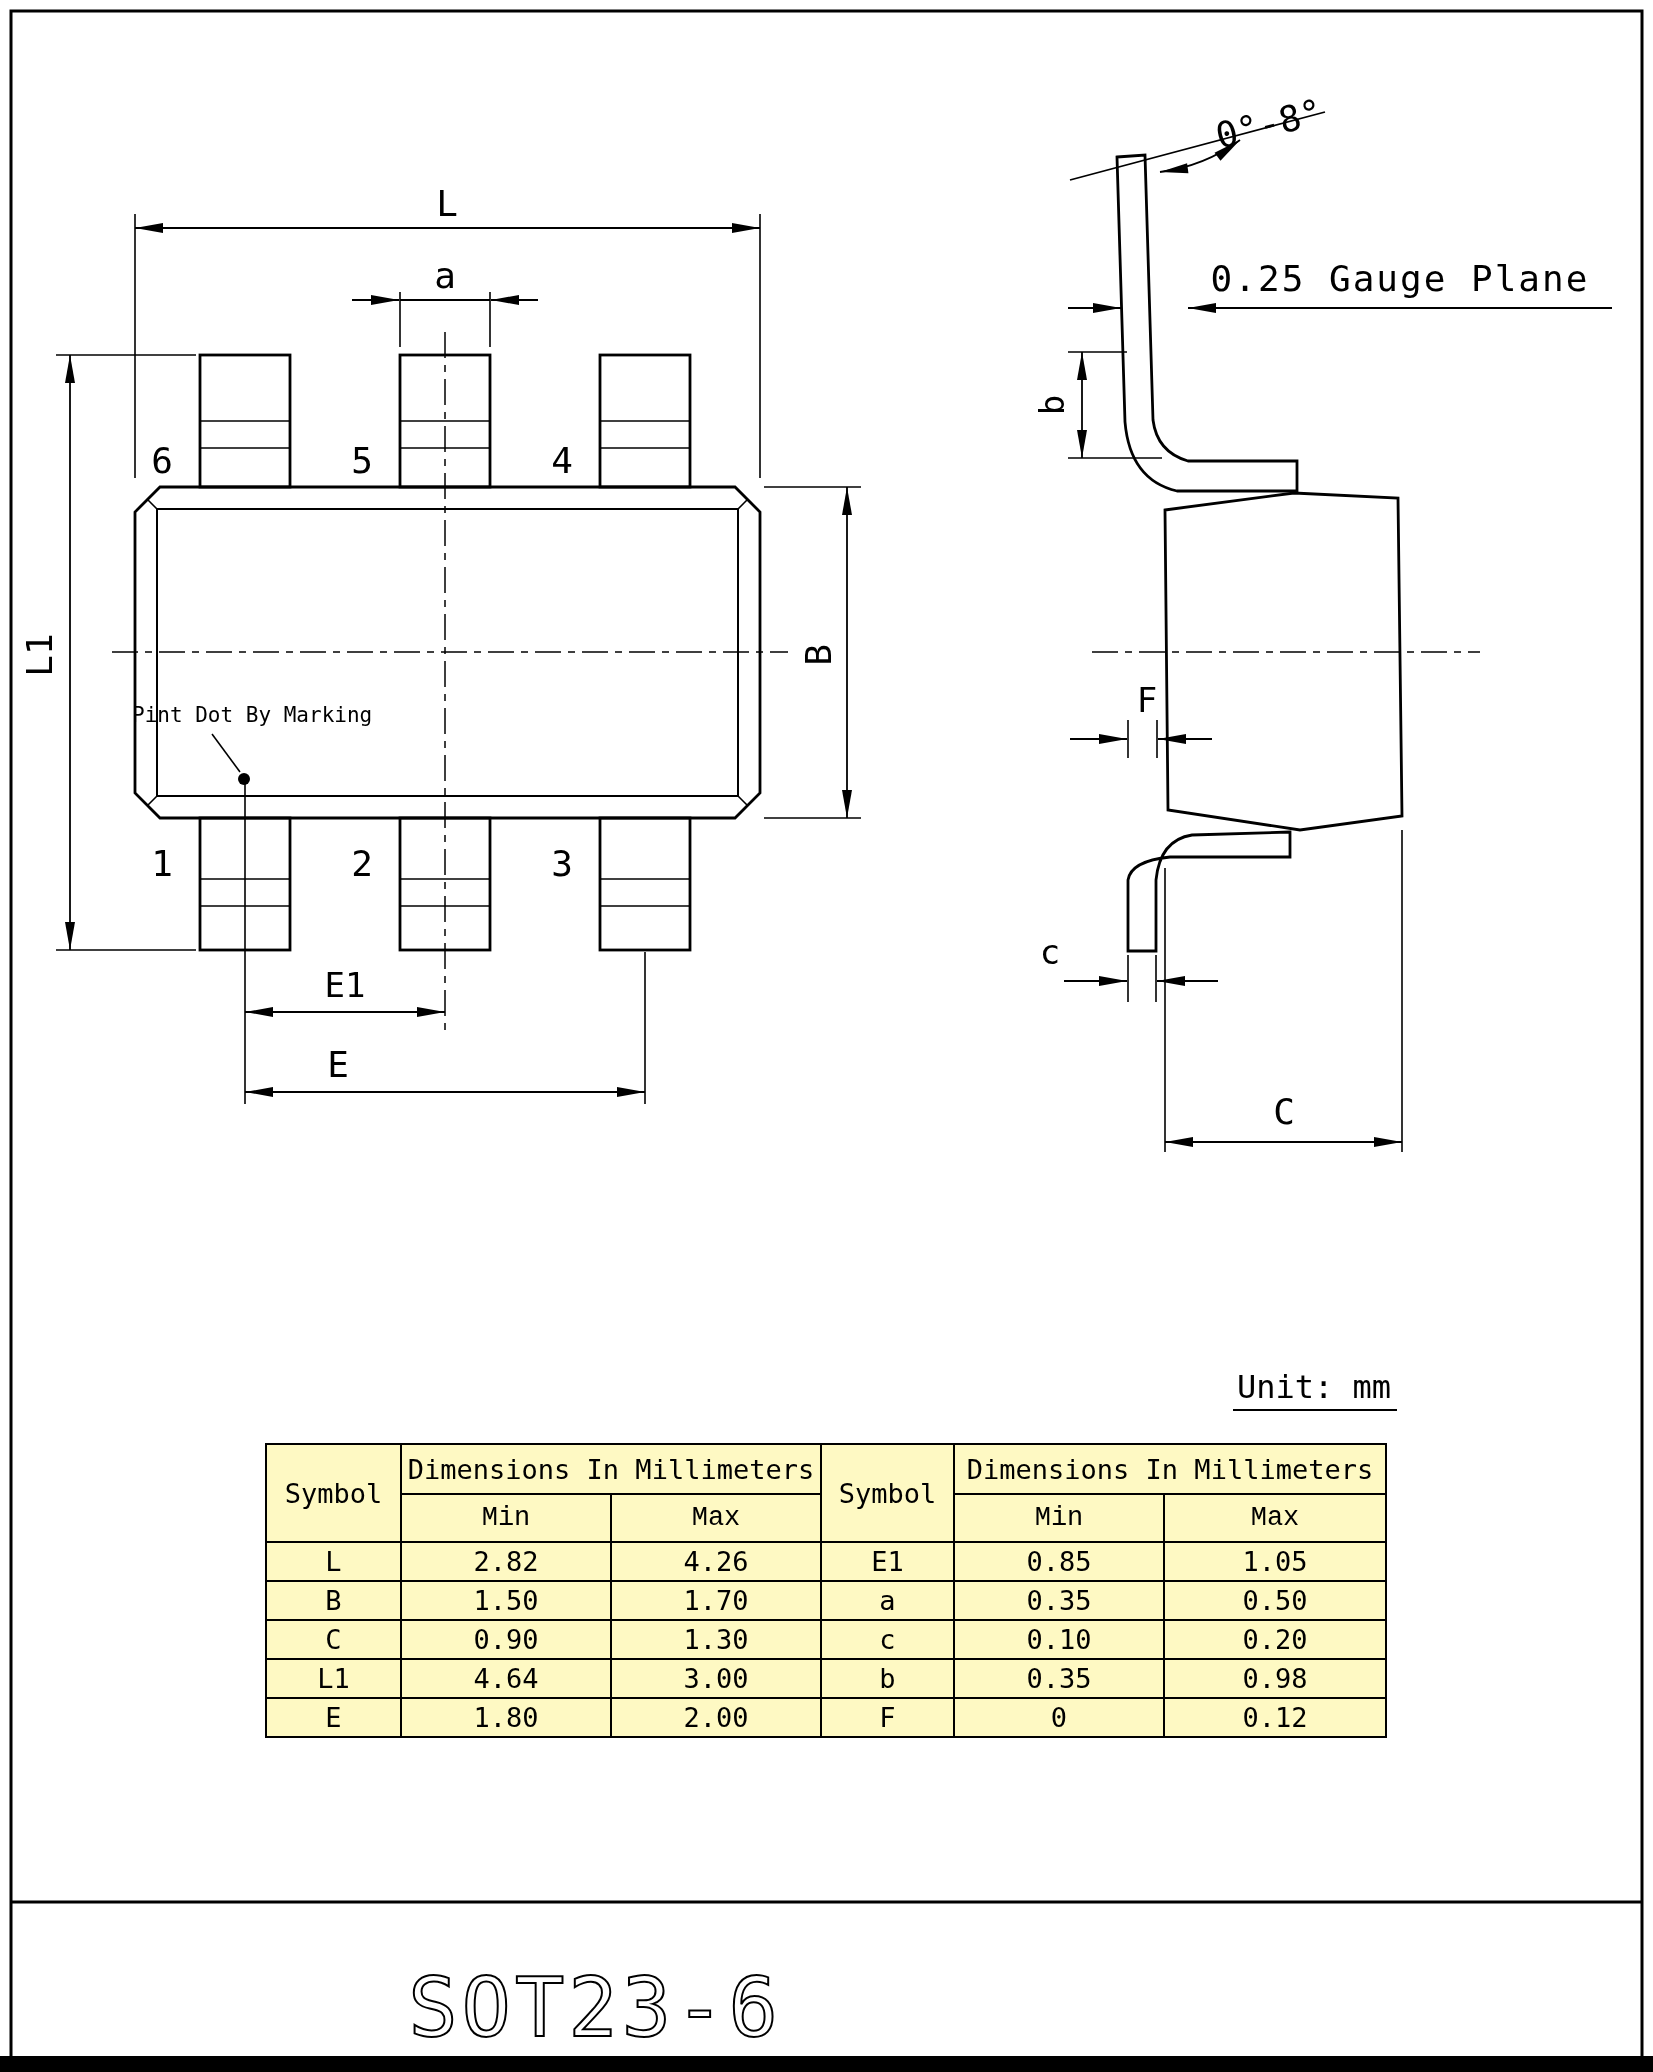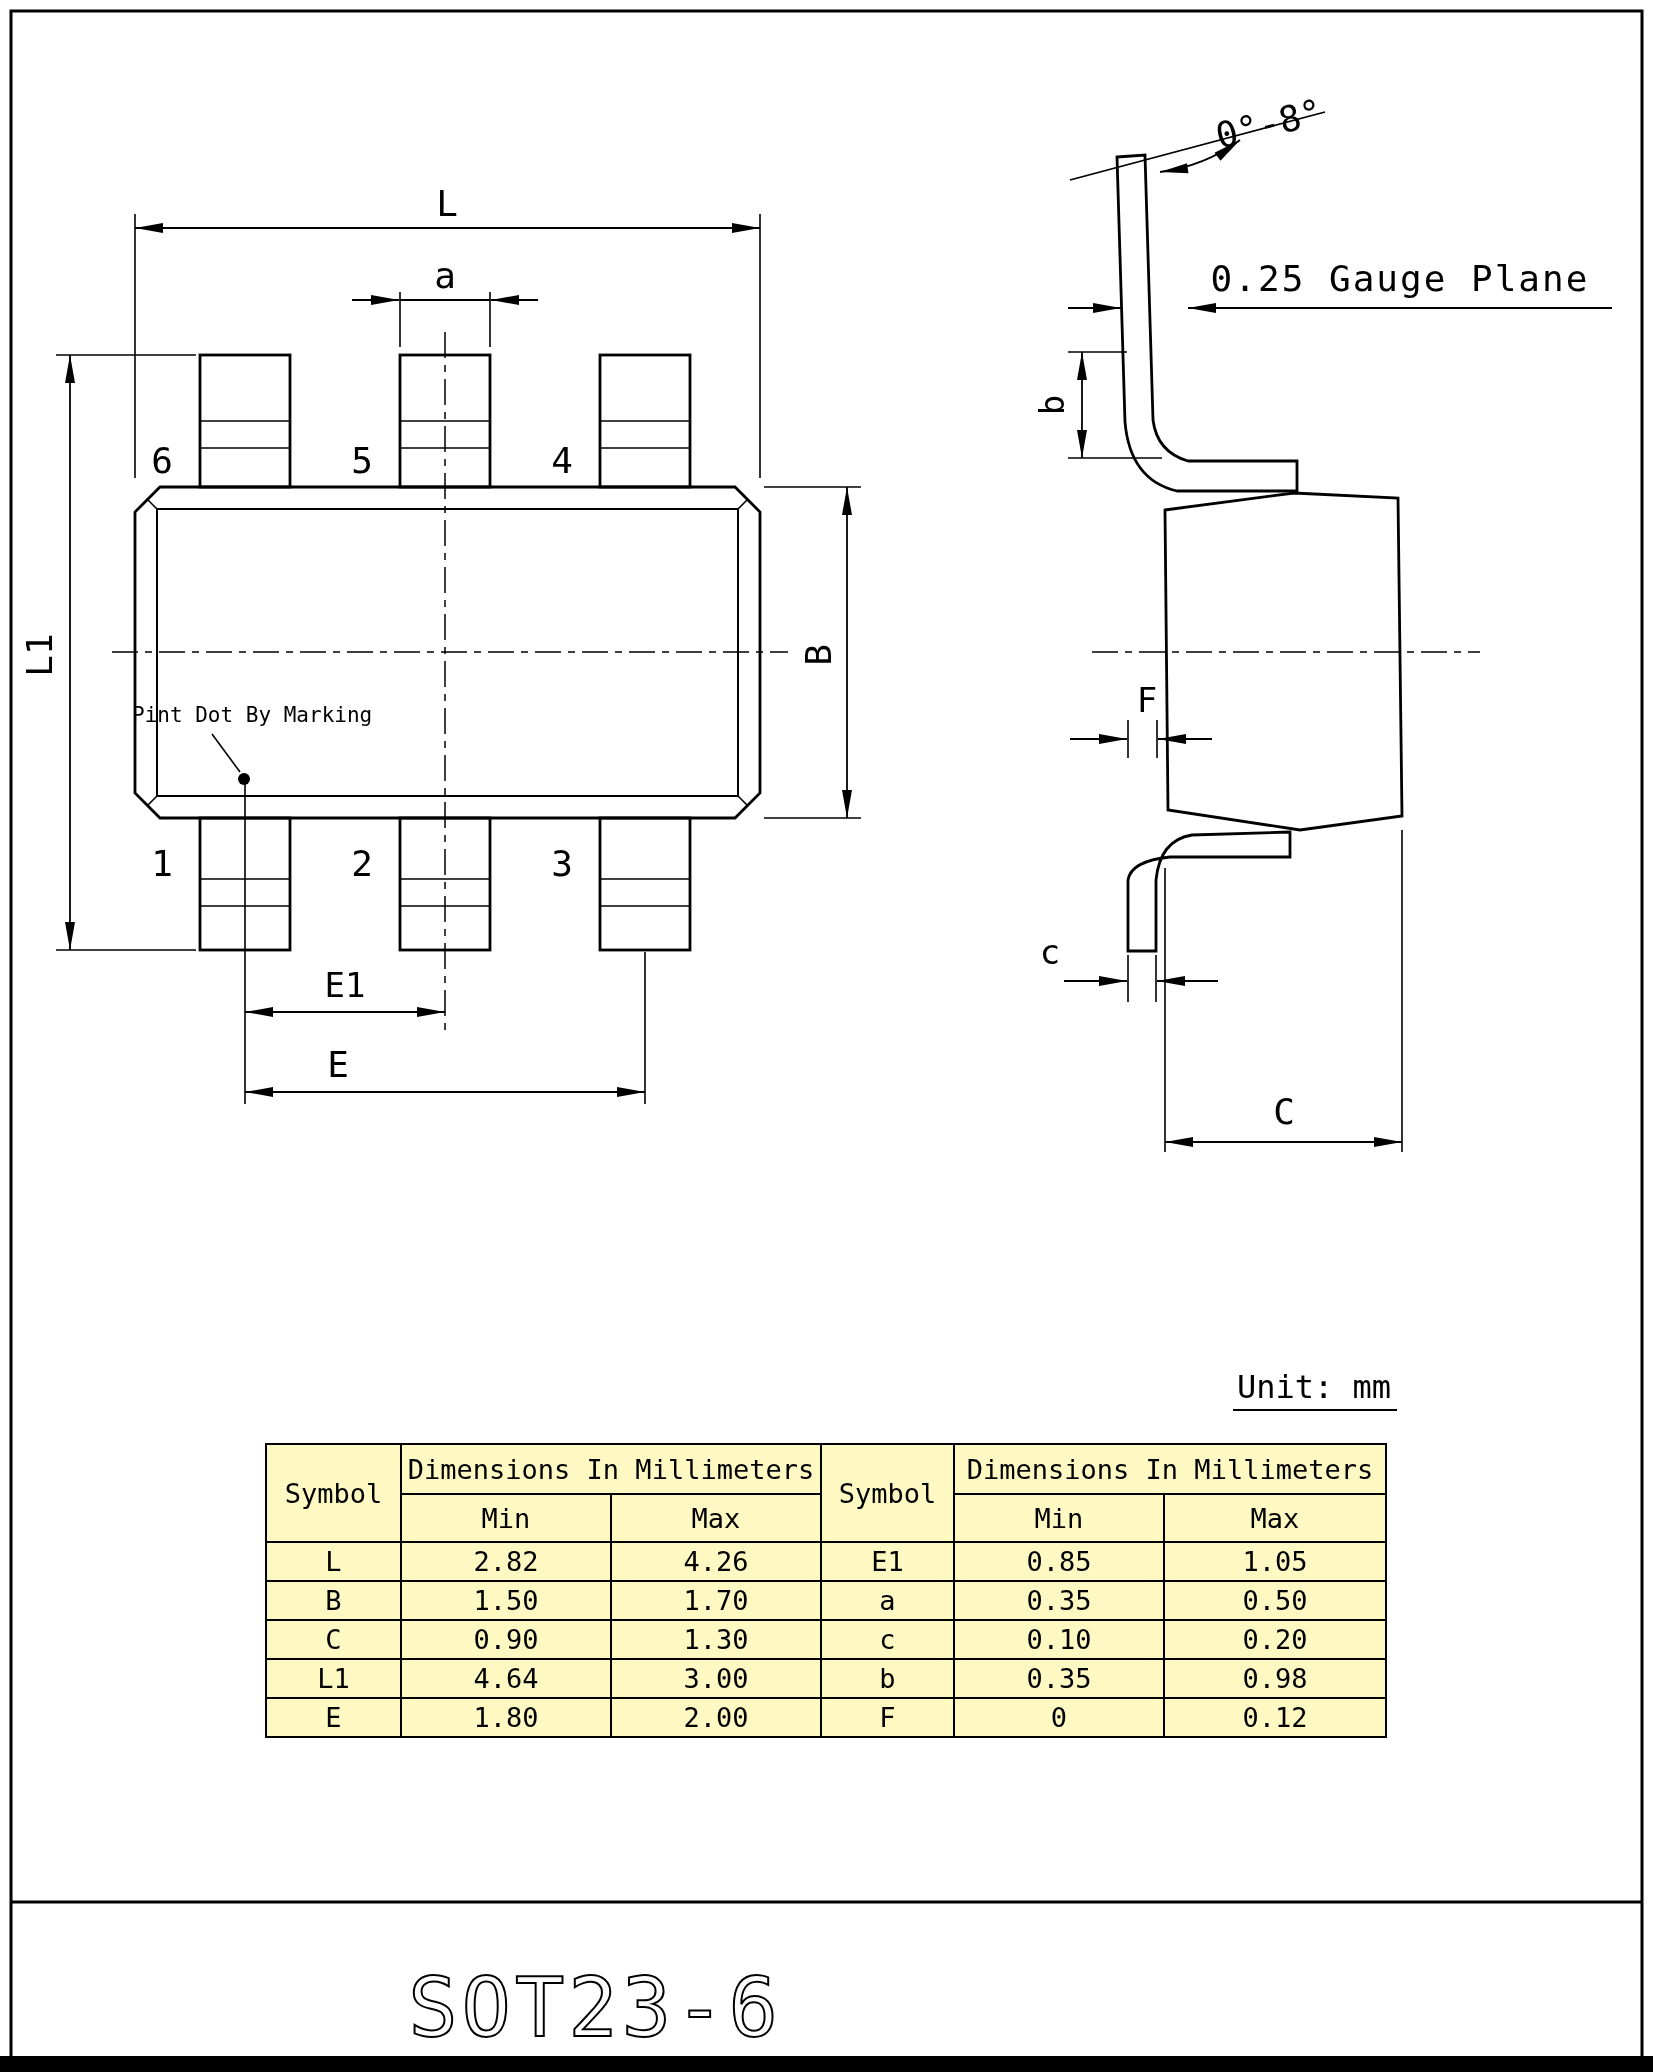--- a/index.html
+++ b/index.html
@@ -13,21 +13,21 @@
   .cl{fill:none;stroke:#000;stroke-width:1.5;stroke-dasharray:26 7 7 7;}
   .t36{font-size:36px;}
   .t34{font-size:34px;}
   .t32{font-size:32px;}
   .t21{font-size:21px;}
   .title-text{font-size:82px;letter-spacing:4px;fill:none;stroke:#000;stroke-width:2;}
   .gauge-text{font-size:36px;letter-spacing:2px;}
   .dims-table{position:absolute;left:265px;top:1443px;border-collapse:collapse;table-layout:fixed;background:#fef9c3;}
   .dims-table th,.dims-table td{border:2px solid #000;text-align:center;vertical-align:middle;font-weight:normal;font-size:27px;color:#000;padding:0;}
   .dims-table .h1 th{height:48px;}
-  .dims-table .h2 th{height:46px;}
+  .dims-table .h2 th{height:46px;font-family:Liberation Mono, monospace;}
   .dims-table tbody td{height:37px;}
 </style>
 </head>
 <body>
 
 <div class="page">
 
   <svg class="drawing" width="1653" height="2072" viewBox="0 0 1653 2072">
     <defs>
       <marker id="arr" markerUnits="userSpaceOnUse" markerWidth="30" markerHeight="12" viewBox="0 0 30 12" refX="29" refY="6" orient="auto-start-reverse">

